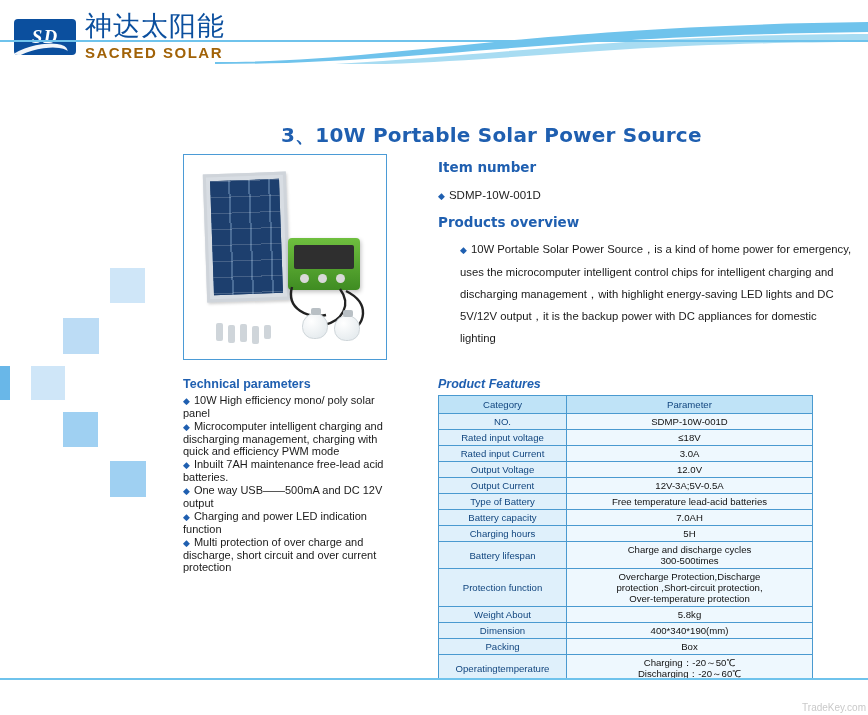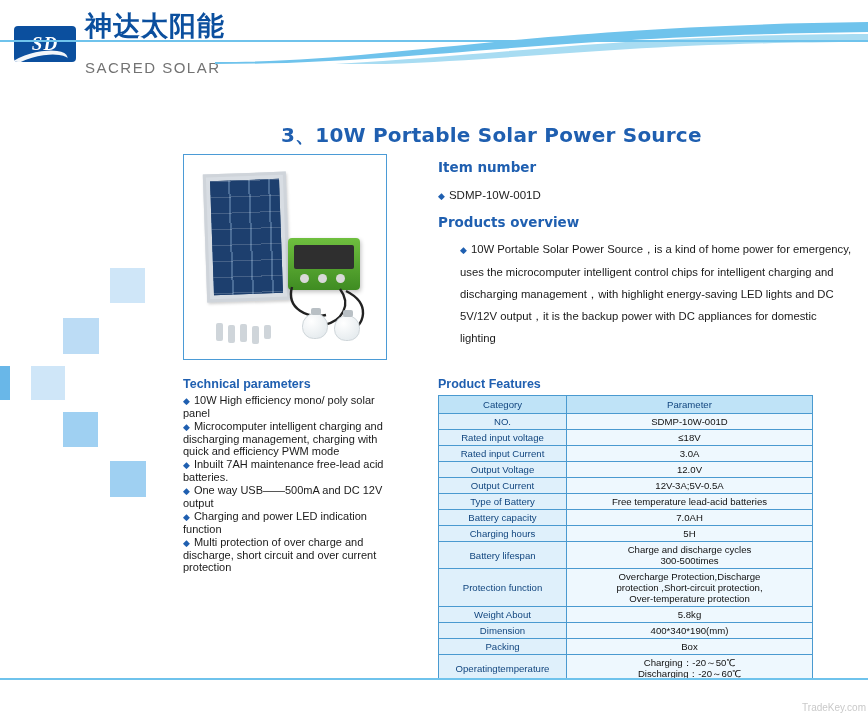--- a/index.html
+++ b/index.html
@@ -62,31 +62,31 @@
     position: absolute;
     left: -4px; bottom: -16px;
     width: 60px; height: 22px;
     background: #0b4f9e;
     border-radius: 50%;
     transform: rotate(-12deg);
   }
   .logo-text-cn {
     font-family: "DejaVu Sans", sans-serif;
     font-size: 27px;
-    font-weight: bold;
+    font-weight: normal;
     color: #0b4f9e;
     line-height: 1;
     letter-spacing: 1px;
   }
   .logo-text-en {
     font-size: 15px;
-    font-weight: normal;
-    color: #737373;
+    font-weight: bold;
+    color: #a16207;
     letter-spacing: 1.5px;
-    margin-top: 20px;
+    margin-top: 5px;
   }
   .hdr-swoosh {
     position: absolute;
     left: 215px; top: 18px;
     width: 660px; height: 46px;
     overflow: hidden;
   }
   .hdr-line {
     position: absolute;
     left: 0; top: 40px;
@@ -218,21 +218,21 @@
     width: 205px;
     font-size: 11px;
     color: #1a1a1a;
     line-height: 12px;
   }
   .tech-body div { margin-bottom: 1px; }
 
   
   .feat-head {
     position: absolute; left: 438px; top: 377px;
-    color: #1f5fb0; font-weight: bold; 
+    color: #1f5fb0; font-weight: bold; font-style: italic;
     font-size: 12.5px;
   }
   table.features {
     position: absolute;
     left: 438px; top: 395px;
     width: 375px;
     border-collapse: collapse;
     font-size: 9.6px;
     color: #111;
   }

